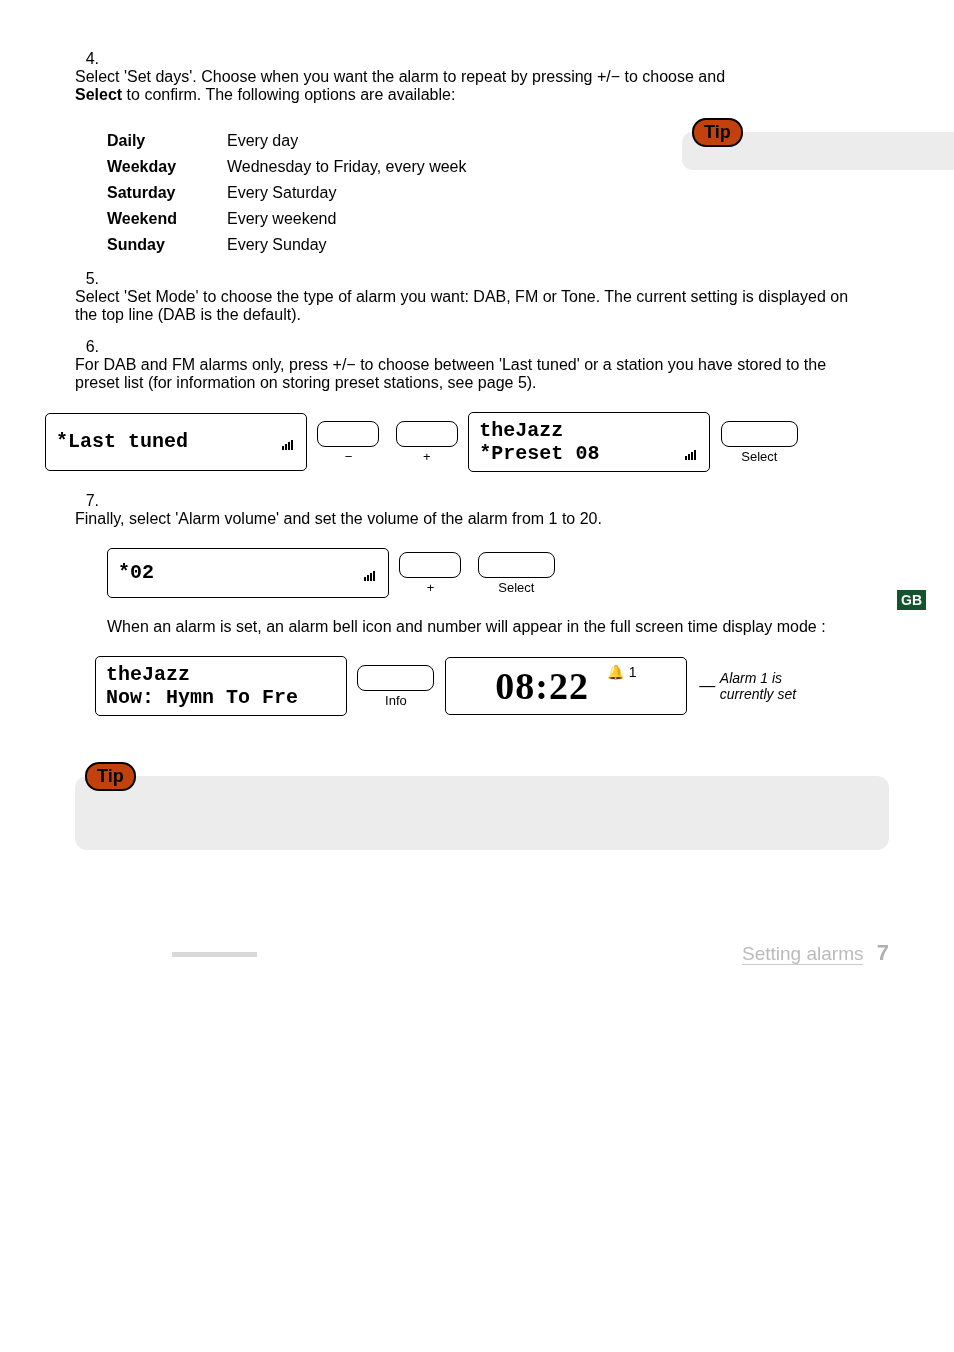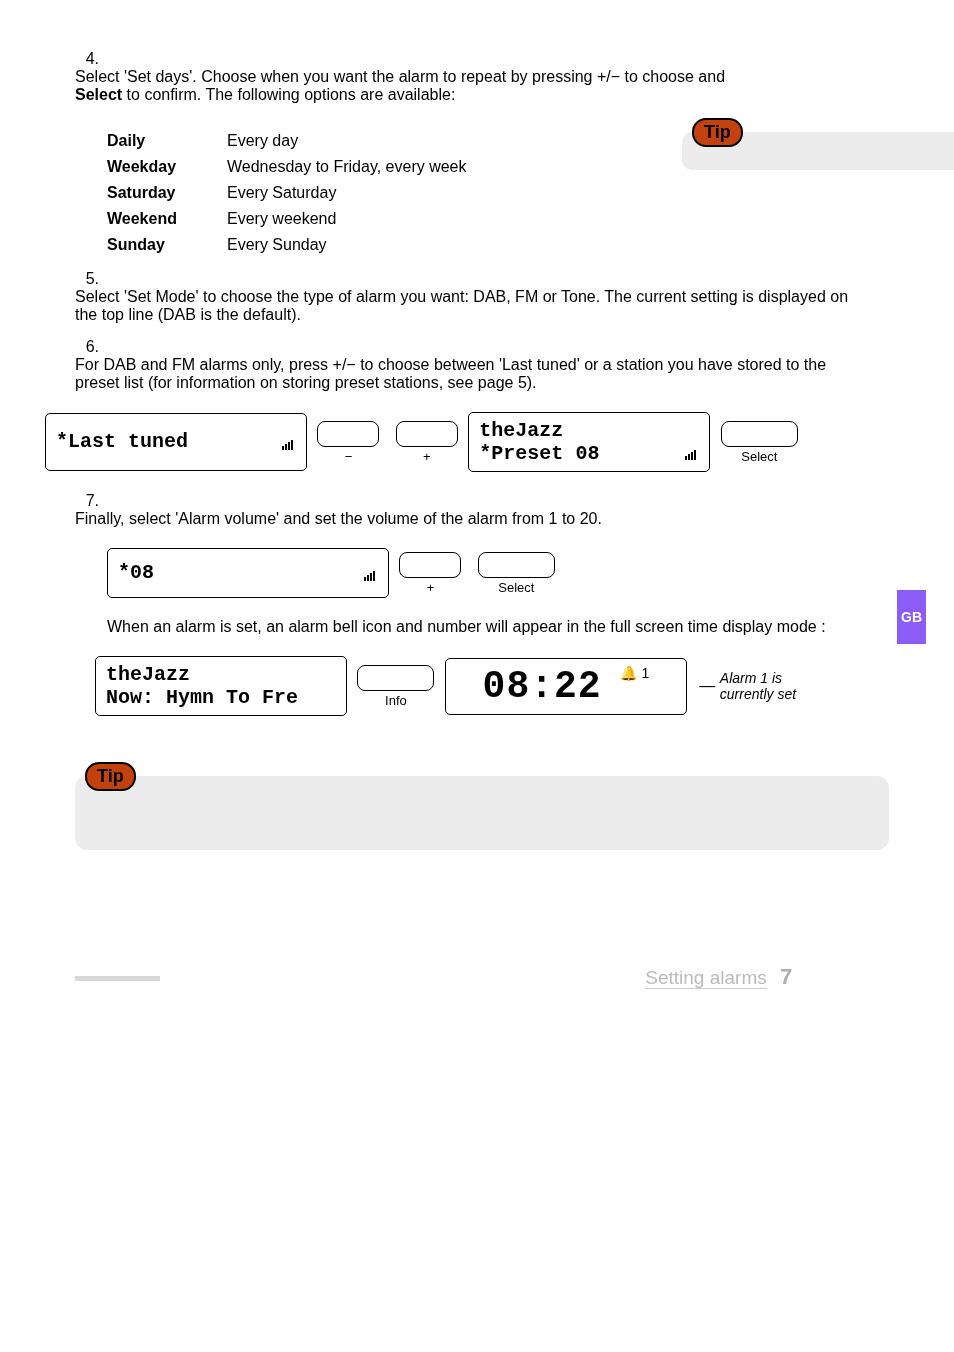--- a/index.html
+++ b/index.html
@@ -14,28 +14,28 @@
 .tbl-v{flex:1}
 .tip-box{position:absolute;left:575px;width:270px;background:#ececec;border-radius:10px;padding:26px 14px 12px}
 .tip-badge{position:absolute;left:10px;top:-14px;background:#c2410c;border:2px solid #000;border-radius:14px;padding:2px 10px;font-weight:700;font-size:18px}
 .rel{position:relative}
 .lcd{font-family:"Courier New",monospace;font-weight:700;font-size:20px}
 .disp{border:1.5px solid #000;border-radius:5px;padding:6px 10px;display:inline-block;vertical-align:middle}
 .btn{display:inline-block;border:1.5px solid #000;border-radius:8px;width:60px;height:24px;vertical-align:middle}
 .btn-lbl{font-size:13px;text-align:center;margin-top:2px}
 .row{margin:20px 0}
 .sv{display:inline-block;vertical-align:middle;margin:0 6px}
-.clock{font-family:Liberation Mono, monospace;font-weight:900;font-size:38px;letter-spacing:1px}
+.clock{font-family:Liberation Serif, serif;font-weight:900;font-size:38px;letter-spacing:1px}
 .bell{font-size:14px}
 .note{font-style:italic;font-size:14px}
 .tip2{position:relative;margin-top:60px;background:#ececec;border-radius:12px;padding:30px 14px 18px;min-height:26px}
-.footer{margin-top:114px;color:#bbb;font-size:19px}
+.footer{text-align:right;margin-top:90px;color:#bbb;font-size:19px}
 .footer .pn{color:#b0b0b0;font-weight:700;font-size:22px;margin-left:8px}
 .footerline{border-top:5px solid #d8d8d8;width:85px;display:inline-block;vertical-align:middle;margin-right:480px}
-.gb{position:absolute;right:28px;background:#8b5cf6;color:#fff;font-weight:700;font-size:14px;padding:19px 4px}
+.gb{position:absolute;right:28px;background:#14532d;color:#fff;font-weight:700;font-size:14px;padding:2px 4px}
 .inset{margin-left:32px}
 .sig{display:inline-block;vertical-align:middle}
 .sig svg{display:block}
 </style>
 </head>
 <body>
 
 <div class="page">
  <div class="step">
   <span class="num">4.</span>
@@ -111,21 +111,21 @@
   <span class="sv"><span class="btn" style="width:75px"></span><div class="btn-lbl">Select</div></span>
  </div>
 
  <div class="step">
   <span class="num">7.</span>
   <span class="step-body">Finally, select 'Alarm volume' and set the volume of the alarm from 1 to 20.</span>
  </div>
 
  <div class="row inset rel">
   <span class="disp" style="width:260px;height:36px;line-height:36px">
-   <span class="lcd">*08</span>
+   <span class="lcd">*02</span>
    <span class="sig" style="float:right;margin-top:14px">
           <svg width="14" height="12">
             <rect x="0" y="8" width="2" height="4"></rect>
             <rect x="3" y="6" width="2" height="6"></rect>
             <rect x="6" y="4" width="2" height="8"></rect>
             <rect x="9" y="2" width="2" height="10"></rect>
           </svg>
         </span>
   </span>
   <span class="sv"><span class="btn"></span><div class="btn-lbl">+</div></span>

